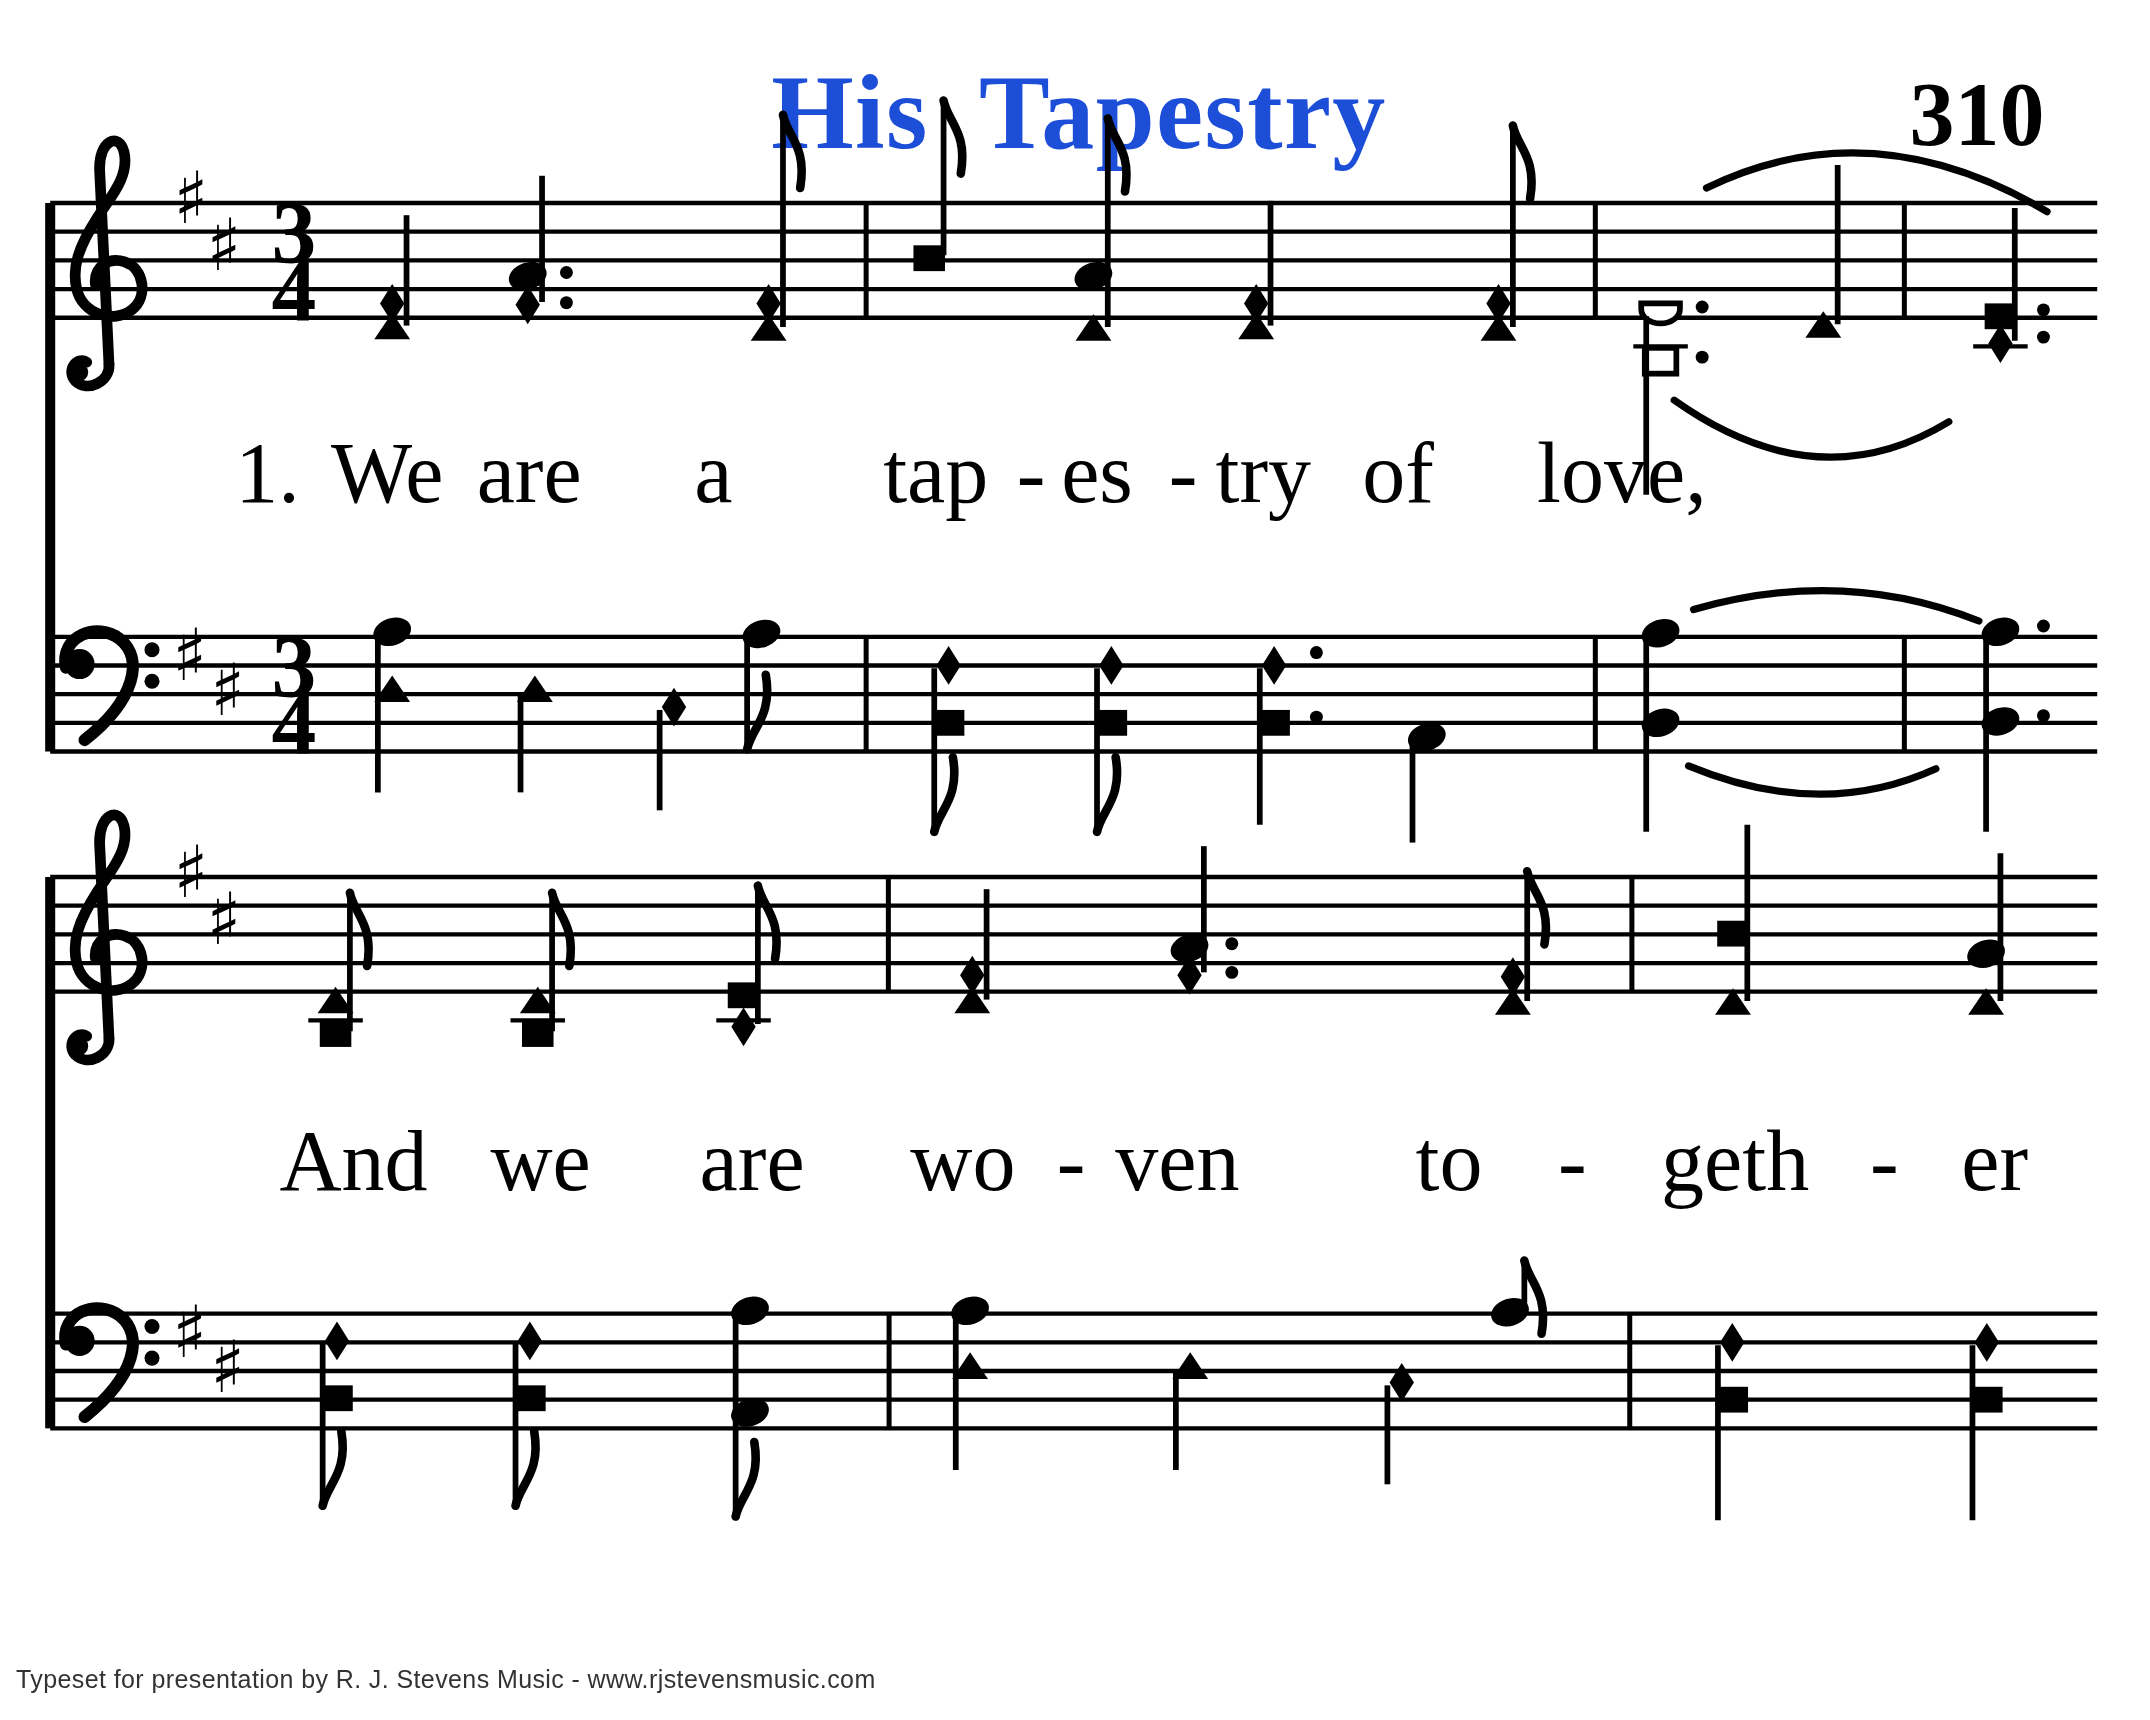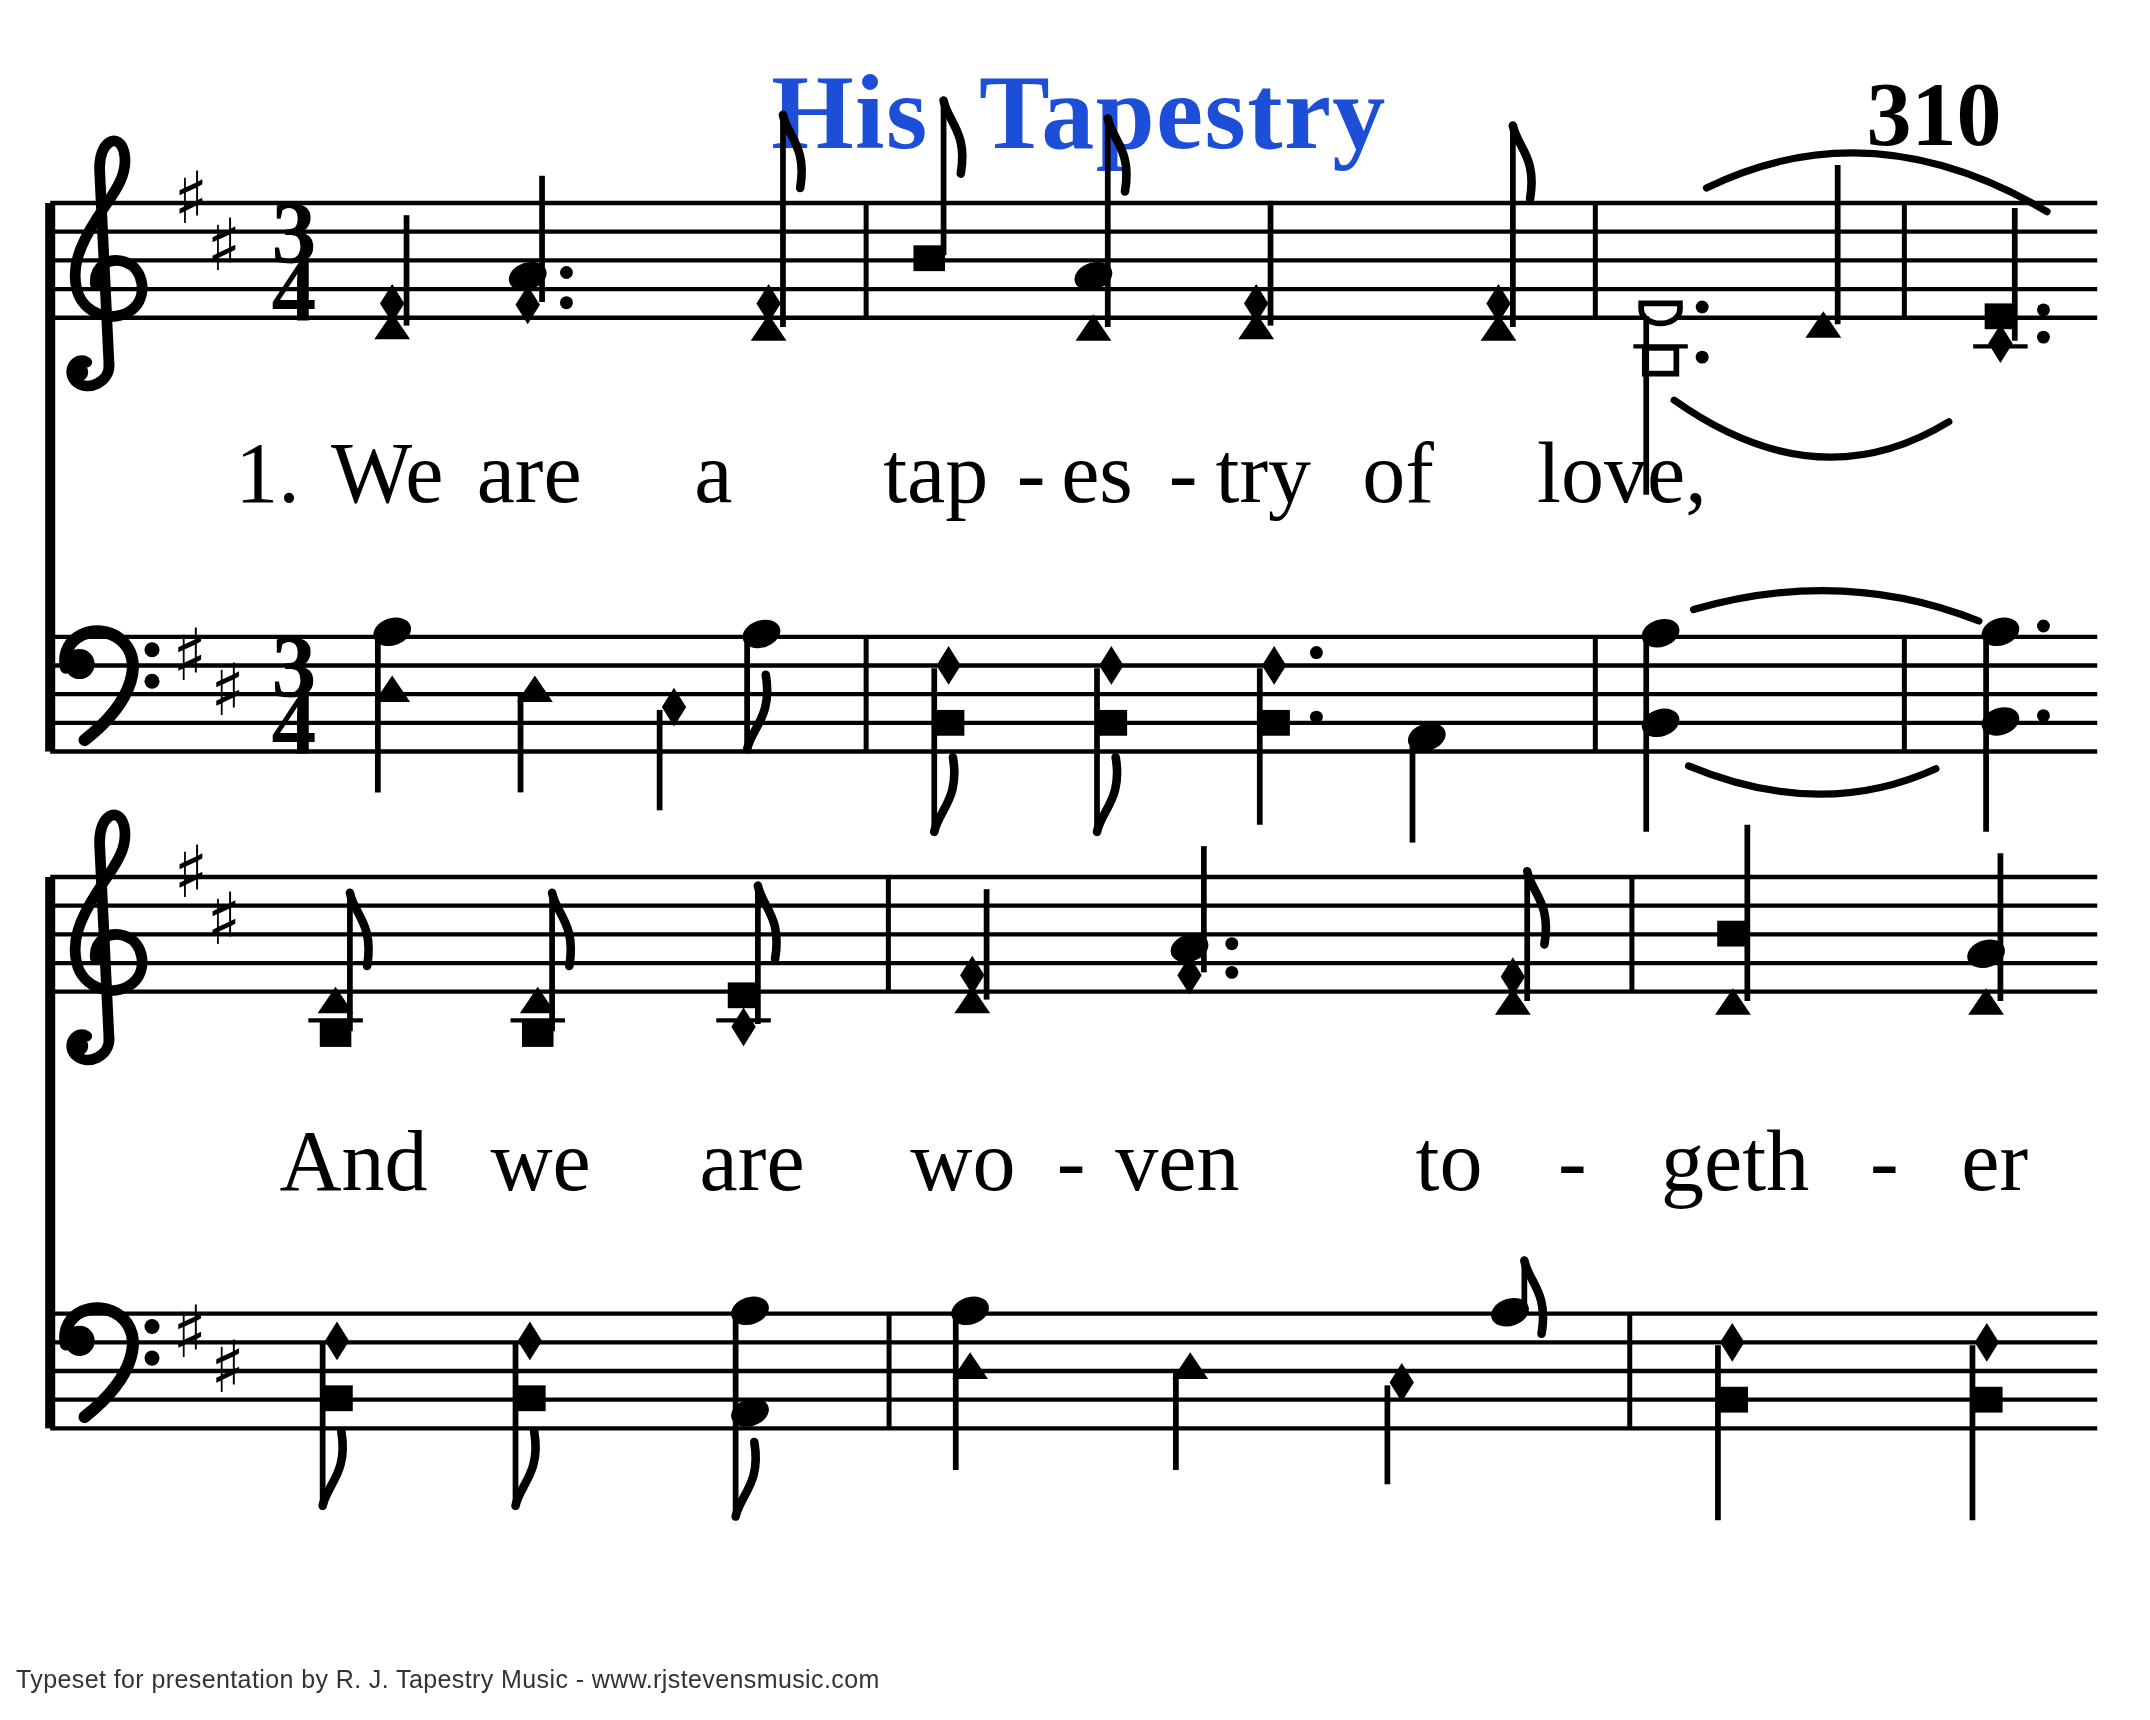--- a/index.html
+++ b/index.html
@@ -1,21 +1,21 @@
 <!DOCTYPE html>
 <html style="font-size:11.5px"><head>
 <meta charset="utf-8">
 <style>
   html,body{margin:0;padding:0;background:#fff;}
   body{width:2151px;height:1721px;position:relative;overflow:hidden;
        font-family:"Liberation Serif", serif;}
   .title{position:absolute;top:52px;left:1079px;transform:translateX(-50%);
          font-size:106px;font-weight:bold;color:#1d4ed8;white-space:nowrap;
          word-spacing:24.4px;letter-spacing:1.4px;}
-  .number{position:absolute;top:63px;left:1934px;transform:translateX(-50%);
+  .number{position:absolute;top:63px;left:1977px;transform:translateX(-50%);
           font-size:90px;font-weight:bold;color:#000;}
   .footer{position:absolute;left:16px;top:1665px;font-size:25px;color:#333;
           font-family:"Liberation Sans", sans-serif;letter-spacing:0.4px;}
   #score-svg{position:absolute;left:0;top:0;}
 </style>
 </head>
 <body>
 
 <div class="title">His Tapestry</div>
 <div class="number">310</div>
@@ -232,14 +232,14 @@
     <text x="1049" y="1660" text-anchor="middle" font-family="&quot;Liberation Serif&quot;, serif" font-size="120px" fill="#000000">are</text>
     <text x="1343" y="1660" text-anchor="middle" font-family="&quot;Liberation Serif&quot;, serif" font-size="120px" fill="#000000">wo</text>
     <text x="1494" y="1660" text-anchor="middle" font-family="&quot;Liberation Serif&quot;, serif" font-size="120px" fill="#000000">-</text>
     <text x="1642" y="1660" text-anchor="middle" font-family="&quot;Liberation Serif&quot;, serif" font-size="120px" fill="#000000">ven</text>
     <text x="2021" y="1660" text-anchor="middle" font-family="&quot;Liberation Serif&quot;, serif" font-size="120px" fill="#000000">to</text>
     <text x="2193" y="1660" text-anchor="middle" font-family="&quot;Liberation Serif&quot;, serif" font-size="120px" fill="#000000">-</text>
     <text x="2420" y="1660" text-anchor="middle" font-family="&quot;Liberation Serif&quot;, serif" font-size="120px" fill="#000000">geth</text>
     <text x="2628" y="1660" text-anchor="middle" font-family="&quot;Liberation Serif&quot;, serif" font-size="120px" fill="#000000">-</text>
     <text x="2782" y="1660" text-anchor="middle" font-family="&quot;Liberation Serif&quot;, serif" font-size="120px" fill="#000000">er</text>
   </svg>
-<div class="footer">Typeset for presentation by R. J. Tapestry Music - www.rjstevensmusic.com</div>
+<div class="footer">Typeset for presentation by R. J. Stevens Music - www.rjstevensmusic.com</div>
 
 
 </body></html>

